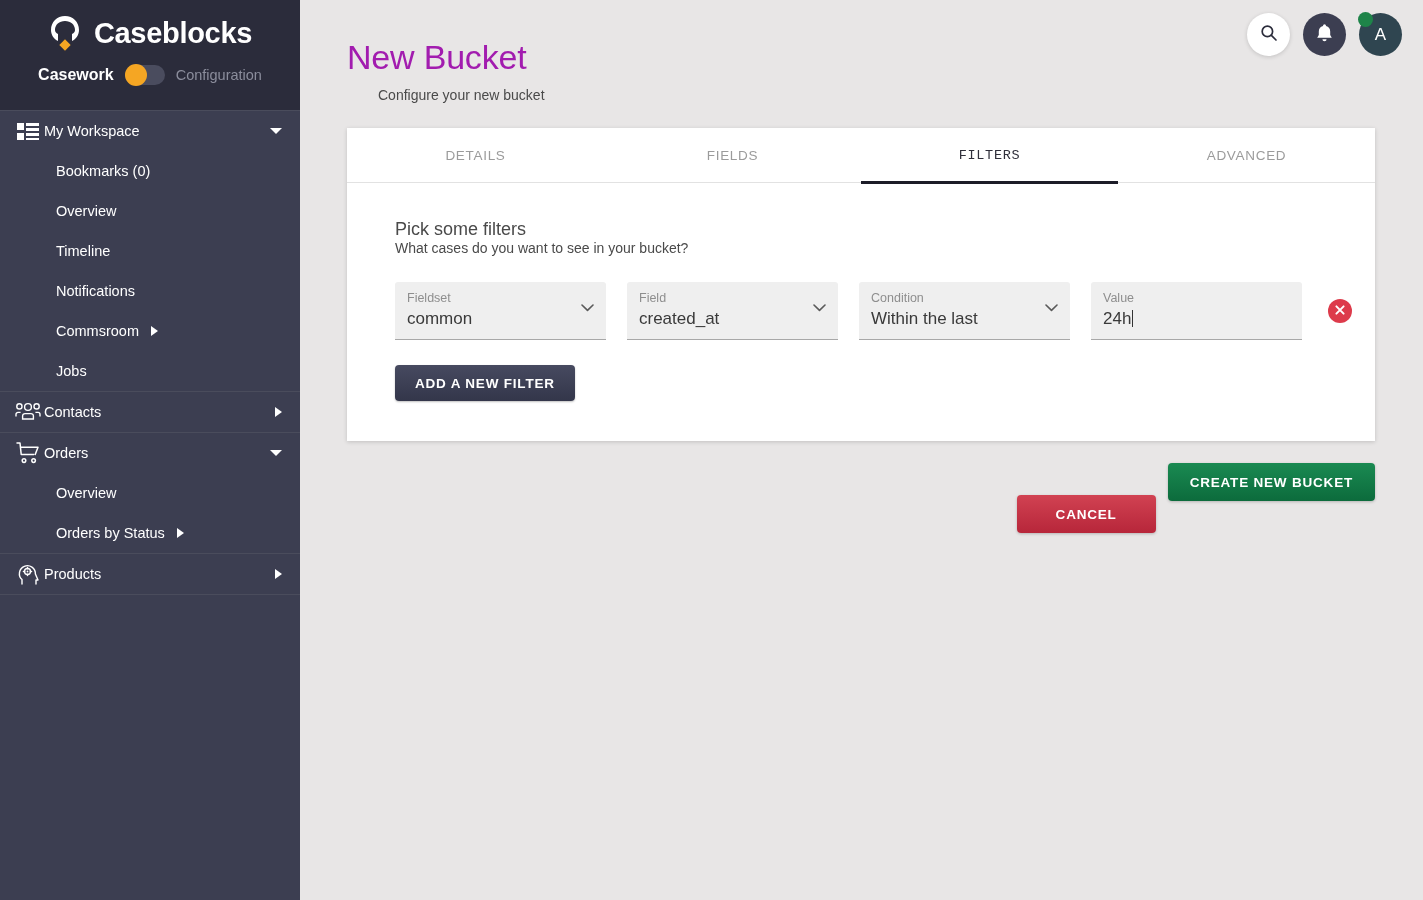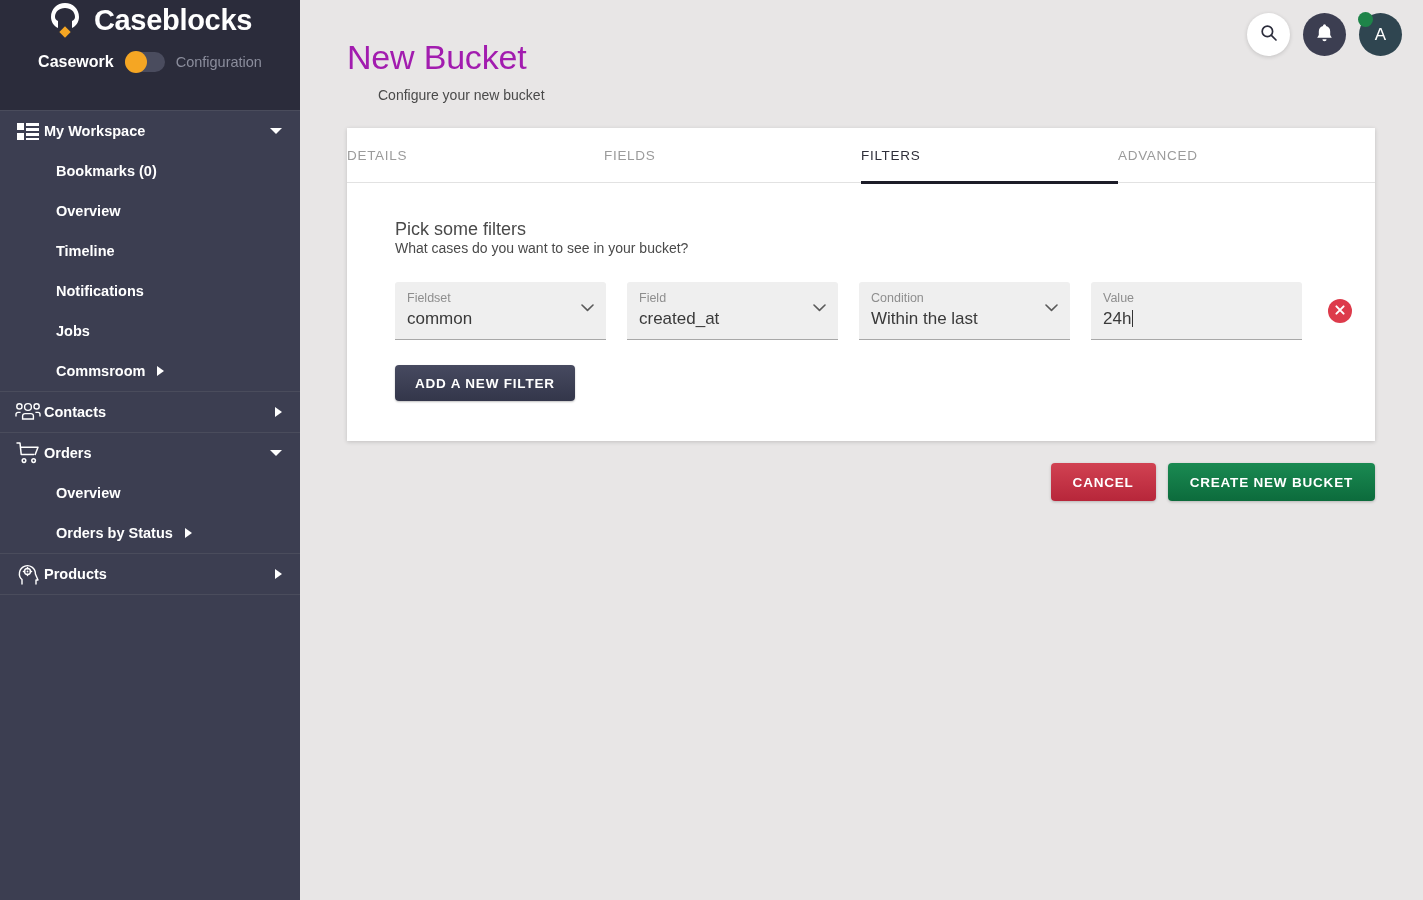--- a/index.html
+++ b/index.html
@@ -17,20 +17,21 @@
     background: #3c3e51;
     flex: none;
     display: flex; flex-direction: column;
     position: relative;
   }
   .brand {
     height: 110px;
     background: #2b2c3b;
     display: flex; flex-direction: column;
     align-items: center; justify-content: flex-start;
+    padding-top: 13px;
     flex: none;
   }
   .brand-row { display: flex; align-items: center; gap: 12px; }
   .logo-mark { width: 34px; height: 40px; position: relative; }
   .brand-name {
     color: #ffffff; font-size: 29px; font-weight: bold;
     letter-spacing: -0.3px;
   }
   .brand-toggle-row {
     display: flex; align-items: center; gap: 11px;
@@ -50,21 +51,20 @@
   }
 
   .nav { flex: 1 1 auto; overflow: hidden; }
   .nav-group { border-bottom: 1px solid #4a4c5c; }
   .nav-group:first-child { border-top: 1px solid #4a4c5c; }
   .nav-item {
     height: 40px; display: flex; align-items: center;
     padding-left: 12px; padding-right: 18px;
     color: #ffffff; font-size: 14.5px; cursor: pointer;
     position: relative;
-    font-weight: bold;
   }
   .nav-item .ni-icon {
     width: 32px; flex: none; display: flex;
     align-items: center; justify-content: center;
   }
   .nav-item .ni-label { flex: 1 1 auto; }
   .nav-item.sub { padding-left: 56px; }
   .nav-item.sub .ni-label { flex: none; }
   .caret-down {
     width: 0; height: 0;
@@ -122,26 +122,26 @@
     margin: 25px 48px 0 47px;
     background: #ffffff;
     box-shadow: 0 1px 4px rgba(0,0,0,0.17);
   }
   .tabs {
     display: flex; height: 55px;
     border-bottom: 1px solid #e2e2e2;
   }
   .tab {
     flex: 1 1 0; display: flex; align-items: center;
-    font-size: 13.5px;
+    justify-content: center; font-size: 13.5px;
     letter-spacing: 0.7px; color: #9b9b9b;
     cursor: pointer; position: relative;
     height: 55px;
   }
-  .tab.active { color: #2f2f3a; font-weight: normal; }
+  .tab.active { color: #2f2f3a; font-weight: normal; font-family: Liberation Mono, monospace; }
   .tab.active::after {
     content: ""; position: absolute;
     left: 0; right: 0; bottom: -1px; height: 3px;
     background: #1c1c28;
   }
 
   .card-body { padding: 36px 48px 40px 48px; }
   .section-title {
     font-size: 18px; color: #4a4a4a; font-weight: normal;
   }
@@ -198,23 +198,24 @@
     margin-top: 25px;
     padding: 0 20px; height: 36px;
     background: linear-gradient(180deg, #474a60 0%, #33364a 100%);
     box-shadow: 0 1px 2px rgba(0,0,0,0.25);
   }
   .footer-actions {
     display: flex; justify-content: flex-end;
     gap: 12px; margin: 22px 48px 0 0;
   }
   .btn-cancel {
-    padding: 0 22px; height: 38px;
+    padding: 0 39px; height: 38px;
     background: linear-gradient(180deg, #d14252 0%, #b7263a 100%);
     box-shadow: 0 1px 3px rgba(0,0,0,0.22);
+    margin-top: 32px;
   }
   .btn-create {
     padding: 0 22px; height: 38px;
     background: linear-gradient(180deg, #1a8a52 0%, #0c6b3c 100%);
     box-shadow: 0 1px 3px rgba(0,0,0,0.22);
   }
 </style>
 </head>
 <body>
 
@@ -264,25 +265,25 @@
         <div class="nav-item sub">
           <span class="ni-label">Overview</span>
         </div>
         <div class="nav-item sub">
           <span class="ni-label">Timeline</span>
         </div>
         <div class="nav-item sub">
           <span class="ni-label">Notifications</span>
         </div>
         <div class="nav-item sub">
-          <span class="ni-label">Jobs</span>
-        </div>
-        <div class="nav-item sub">
           <span class="ni-label">Commsroom</span>
           <span class="caret-right inline"></span>
+        </div>
+        <div class="nav-item sub">
+          <span class="ni-label">Jobs</span>
         </div>
       </div>
 
       <div class="nav-group">
         <div class="nav-item">
           <span class="ni-icon">
             <svg width="26" height="20" viewBox="0 0 26 20" fill="none" stroke="#ffffff" stroke-width="1.4">
               <circle cx="13" cy="5" r="3.4"></circle>
               <circle cx="4.4" cy="4.4" r="2.6"></circle>
               <circle cx="21.6" cy="4.4" r="2.6"></circle>

